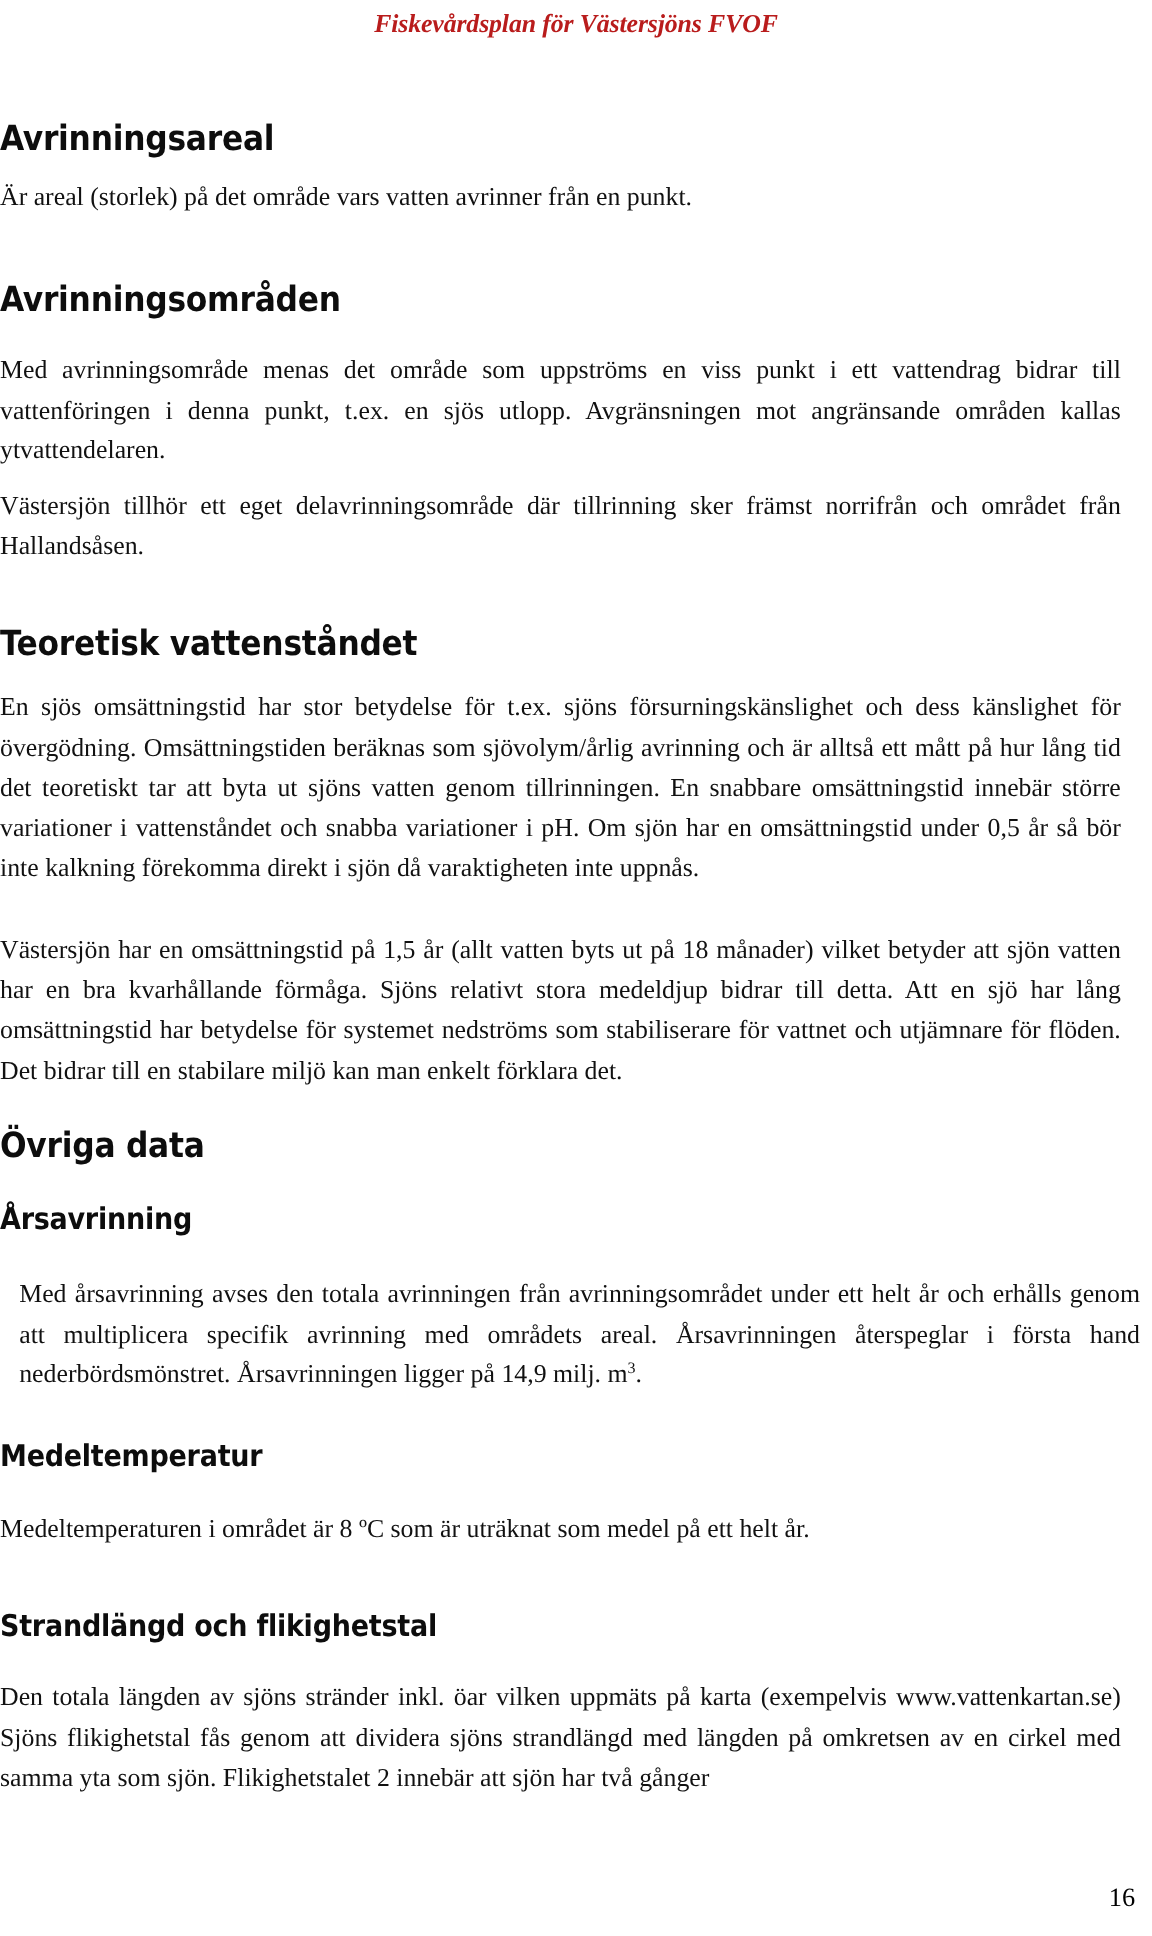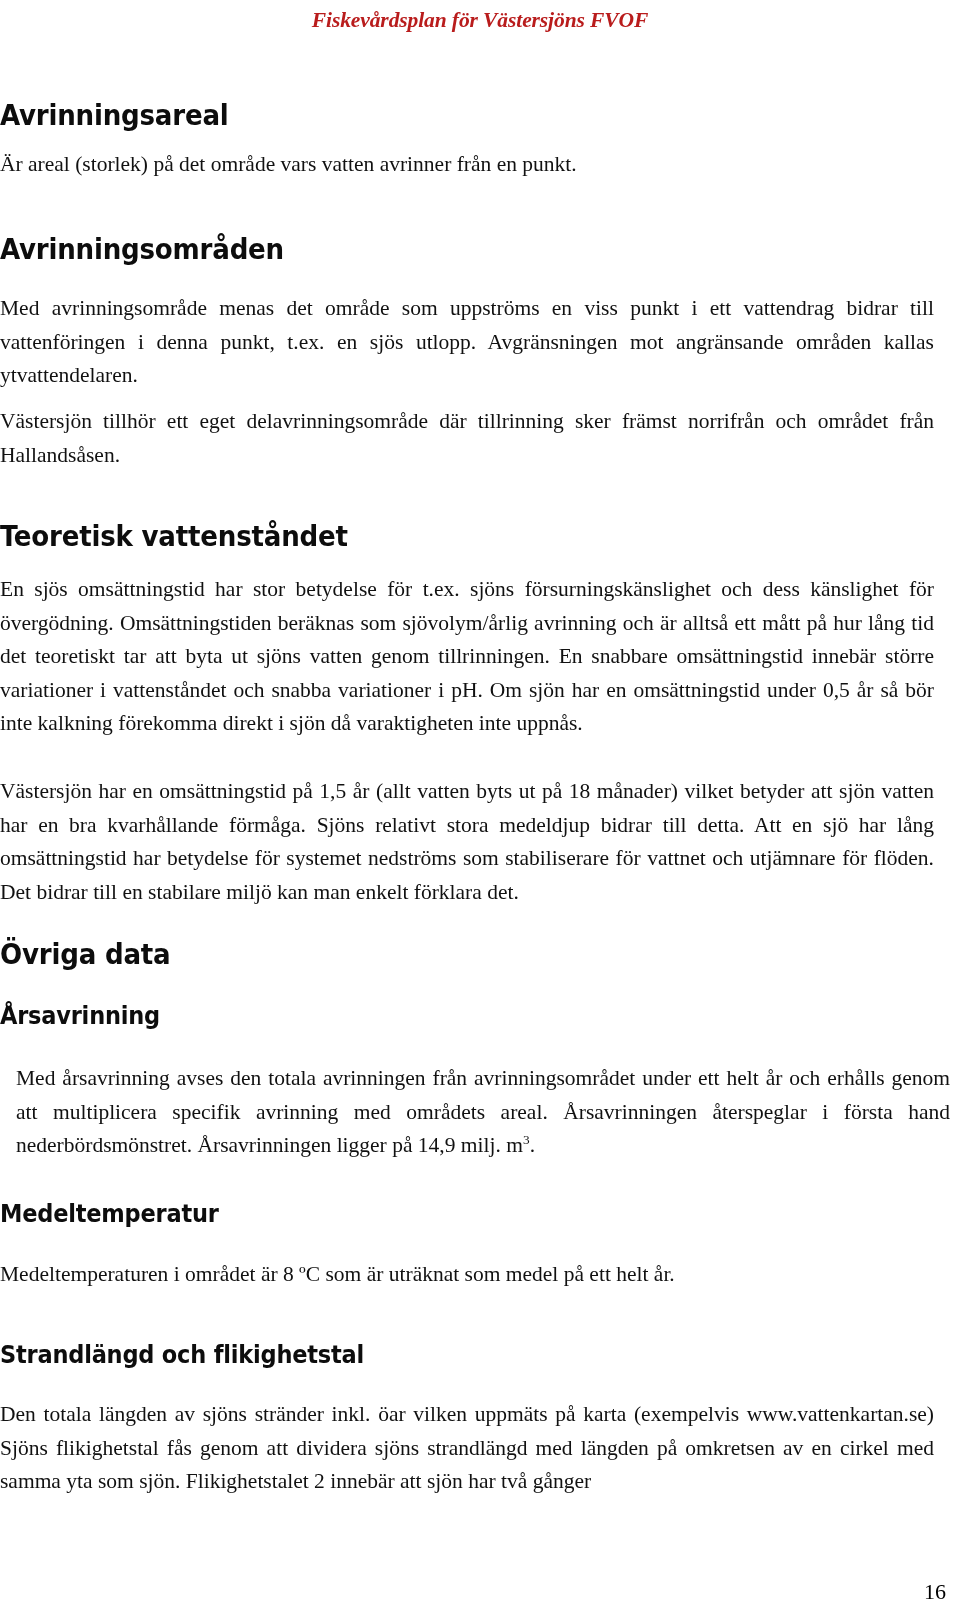--- a/index.html
+++ b/index.html
@@ -81,21 +81,21 @@
     line-height: 0;
   }
 
   
   .blk { position: absolute; left: 0; width: 934px; }
 
   
   .page-number {
     position: absolute;
     right: 14px;
-    bottom: 8px;
+    bottom: 19px;
     font-family: "Liberation Serif", "DejaVu Serif", serif;
     font-size: 22px;
     line-height: 26px;
     color: #000;
   }
 </style>
 </head>
 <body>
 
 <div class="page">

